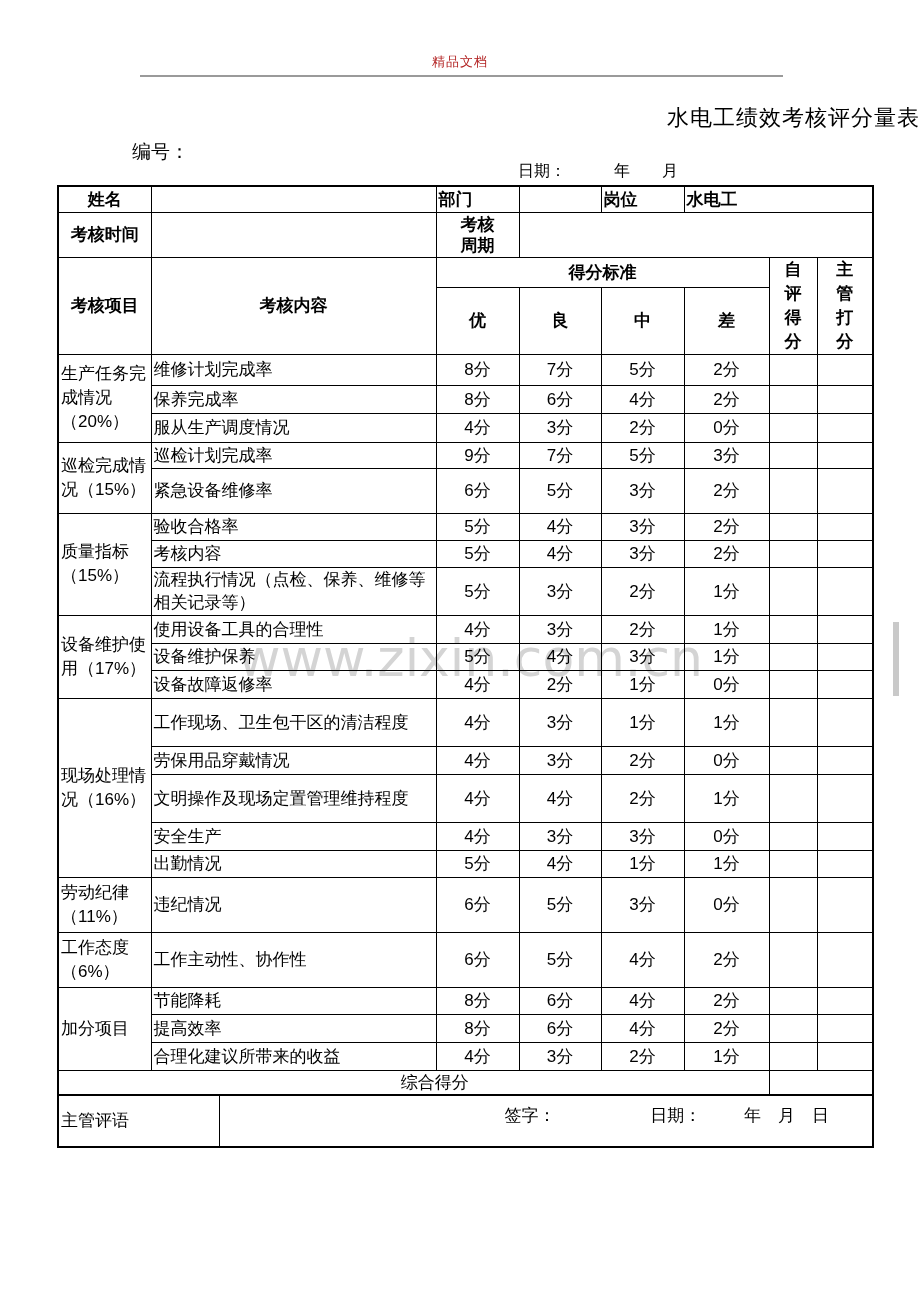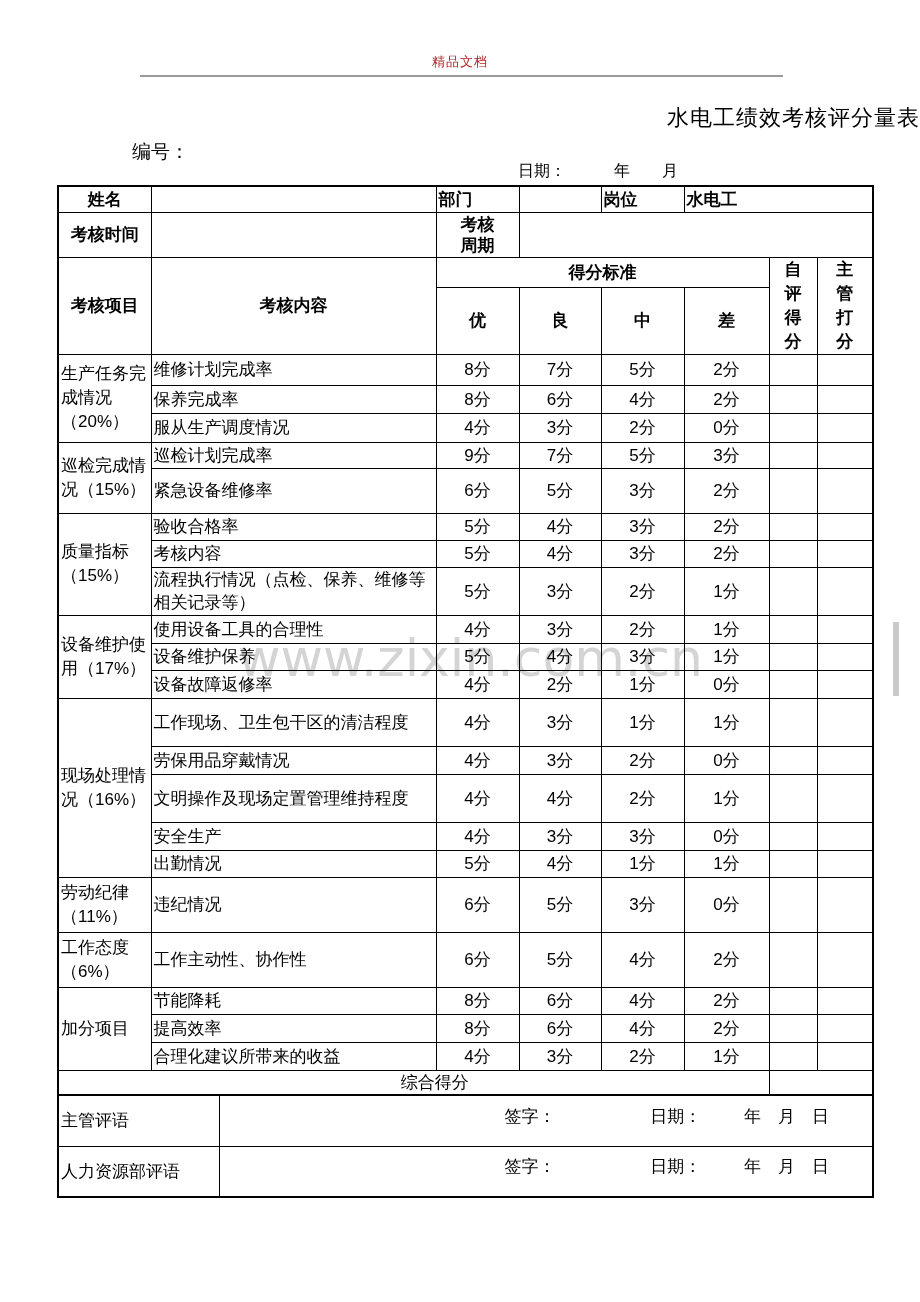--- a/index.html
+++ b/index.html
@@ -319,26 +319,16 @@
         <tr style="height:52px">
       <td class="cmt-label">主管评语</td>
       <td class="cmt-cell">
         <div class="sigline">
           <span>签字：</span>
           <span class="cdate">日期：</span>
           <span class="ymd">年　月　日</span>
         </div>
       </td>
     </tr>
-    <tr style="height:50px">
-      <td class="cmt-label">人力资源部评语</td>
-      <td class="cmt-cell">
-        <div class="sigline">
-          <span>签字：</span>
-          <span class="cdate">日期：</span>
-          <span class="ymd">年　月　日</span>
-        </div>
-      </td>
-    </tr>
   </tbody>
     </table>
 
 </div>
 
 </body></html>

